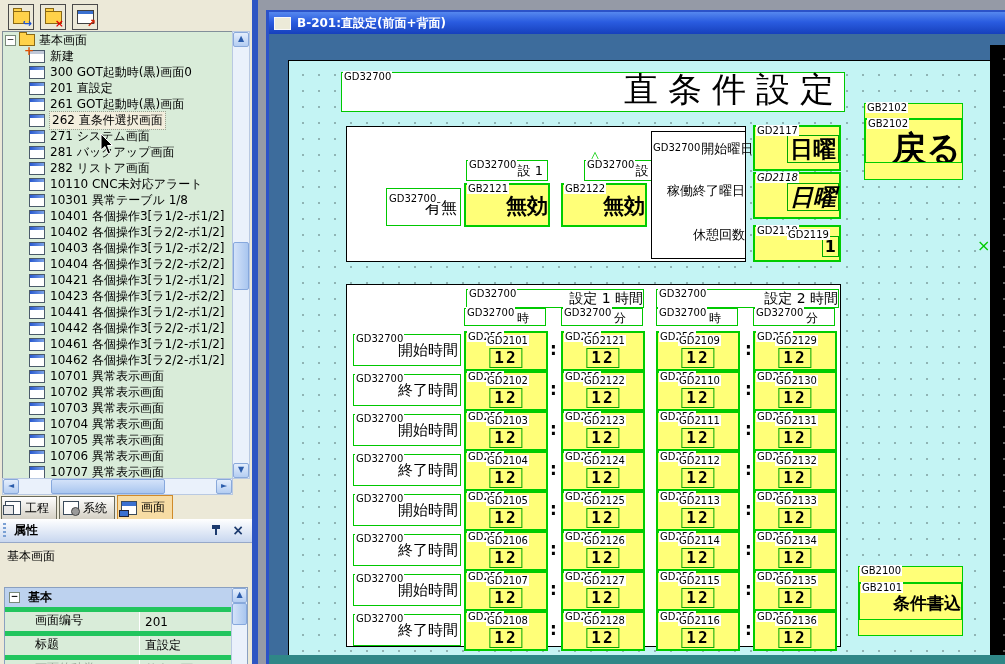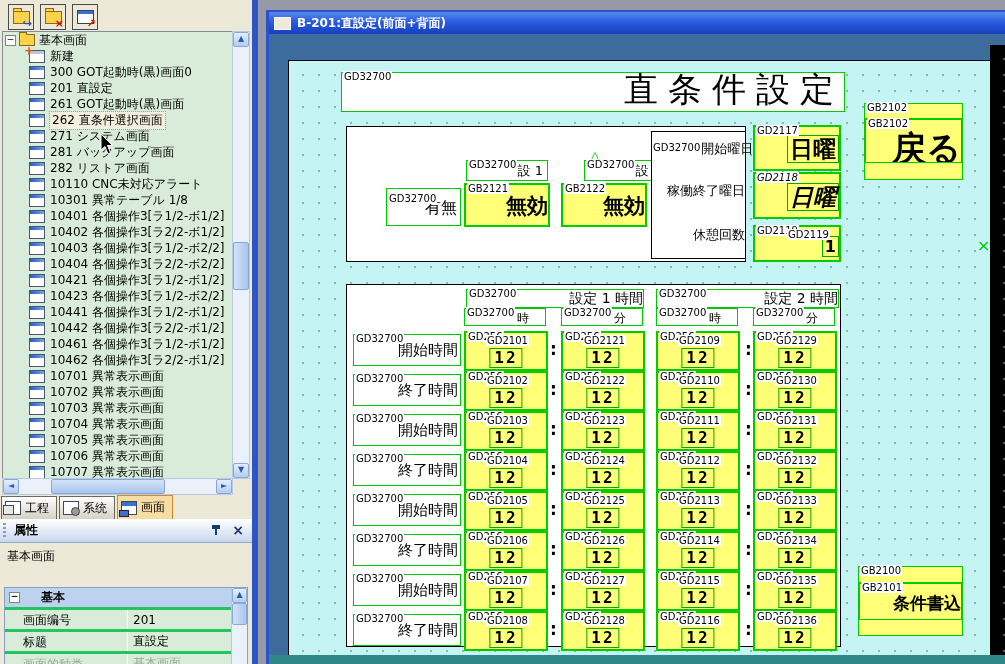--- a/index.html
+++ b/index.html
@@ -69,21 +69,21 @@
         display:flex;align-items:center;}
   .grip{width:3px;height:16px;margin-left:3px;
         background:repeating-linear-gradient(180deg,#7aa0d4 0 2px,transparent 2px 4px);}
   .pin{position:absolute;right:30px;top:5px;width:11px;height:13px;}
   .pin::before{content:"";position:absolute;left:1px;top:1px;width:8px;height:4px;background:#1c3a6e;}
   .pin::after{content:"";position:absolute;left:4px;top:5px;width:2px;height:6px;background:#1c3a6e;}
   .phx{position:absolute;right:8px;top:3px;font-size:14px;line-height:16px;font-weight:bold;color:#1c3a6e;}
   #prop-grid{left:4px;top:587px;width:242px;height:77px;border:1px solid #8aa0c0;
         background:#d9ecd9;overflow:hidden;}
   .pgroup{height:19px;background:#bdd2ef;display:flex;align-items:center;font-size:12px;font-weight:bold;}
-  .prow{height:19px;display:flex;border-top:3px solid #22c55e;font-size:12px;align-items:flex-end;}
+  .prow{height:19px;display:flex;border-top:5px solid #22c55e;font-size:12px;align-items:flex-start;padding-left:12px;}
   .pname{width:104px;padding-left:18px;flex:none;overflow:hidden;white-space:nowrap;}
   .pval{flex:1;border-left:1px solid #fff;padding-left:5px;height:100%;display:flex;
         align-items:center;overflow:hidden;white-space:nowrap;}
   .pdis{color:#9aaa9a;}
 
   
   #splitter{left:252px;top:0;width:6px;height:664px;background:#2d55c3;}
   #mdibg{left:258px;top:0;width:747px;height:664px;background:#959aa6;}
   #doc{left:266px;top:10px;width:739px;height:654px;background:#3d6c9c;
         border-left:3px solid #2b52c8;border-top:2px solid #2b52c8;}
@@ -292,21 +292,21 @@
     <span class="grip"></span>
     <span style="margin-left:8px;font-weight:bold;font-size:12px">属性</span>
     <span class="pin"></span>
     <span class="phx">×</span>
   </div>
   <div class="abs" style="left:7px;top:548px;font-size:12px">基本画面</div>
 
   <div class="abs" id="prop-grid">
     <div class="pgroup">
       <span class="expbox" style="margin-left:4px">−</span>
-      <span style="margin-left:18px">基本</span>
+      <span style="margin-left:5px">基本</span>
     </div>
     <div id="prop-rows">
         <div class="prow">
           <div class="pname">画面编号</div>
           <div class="pval">201</div>
         </div>
         <div class="prow">
           <div class="pname">标题</div>
           <div class="pval">直設定</div>
         </div>

